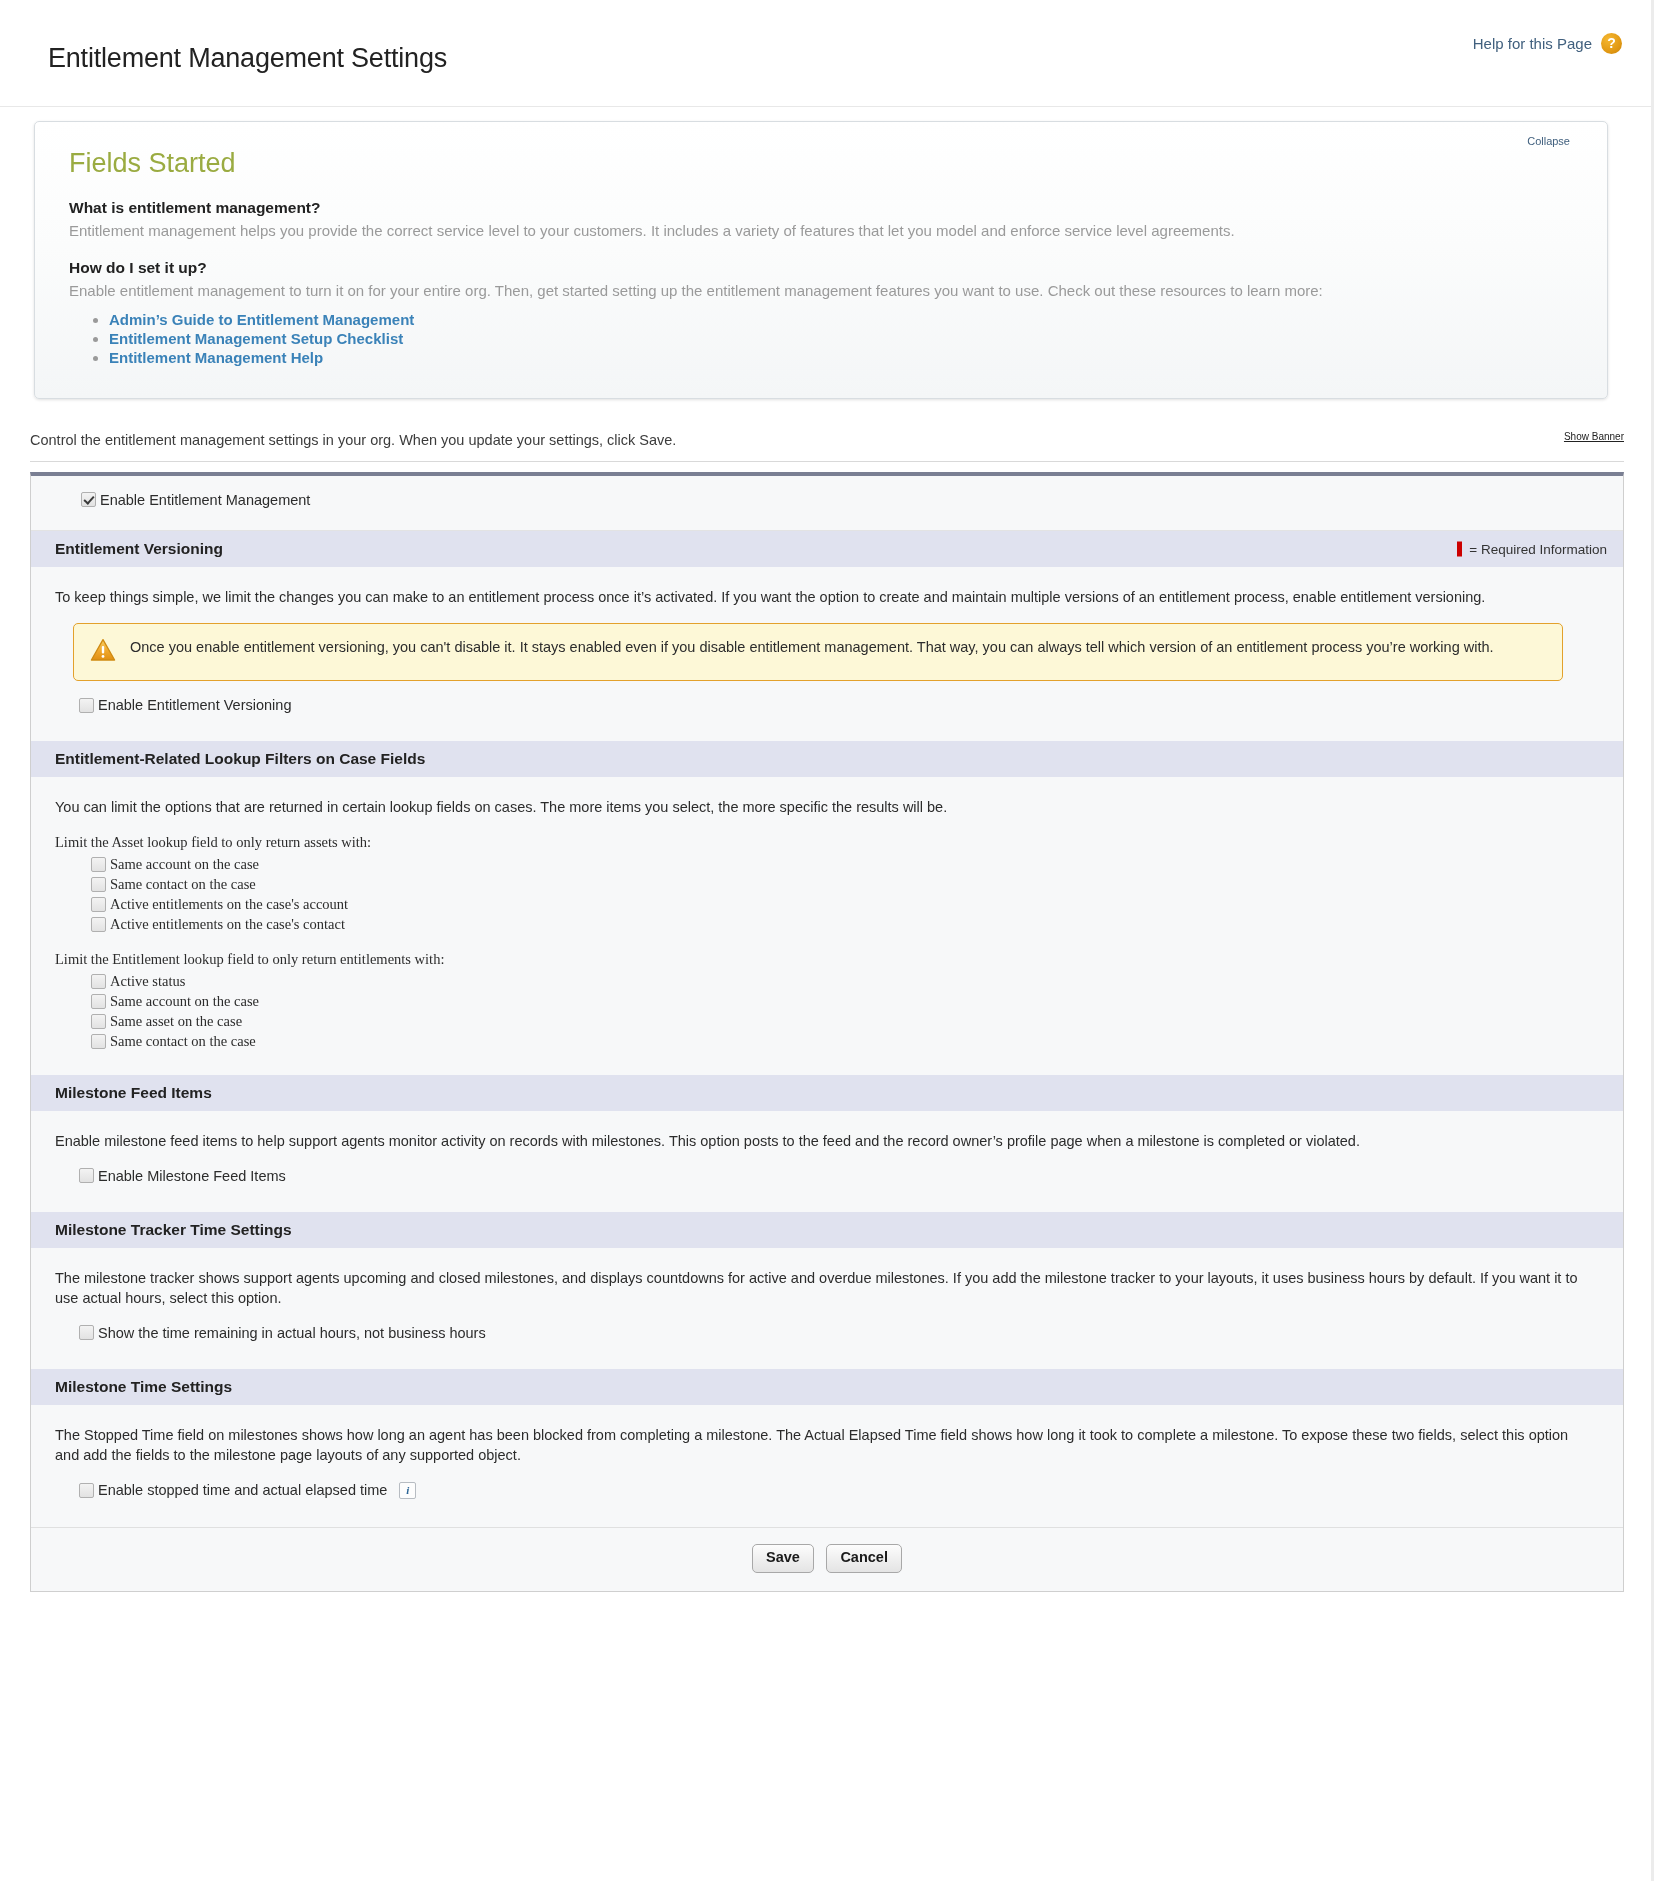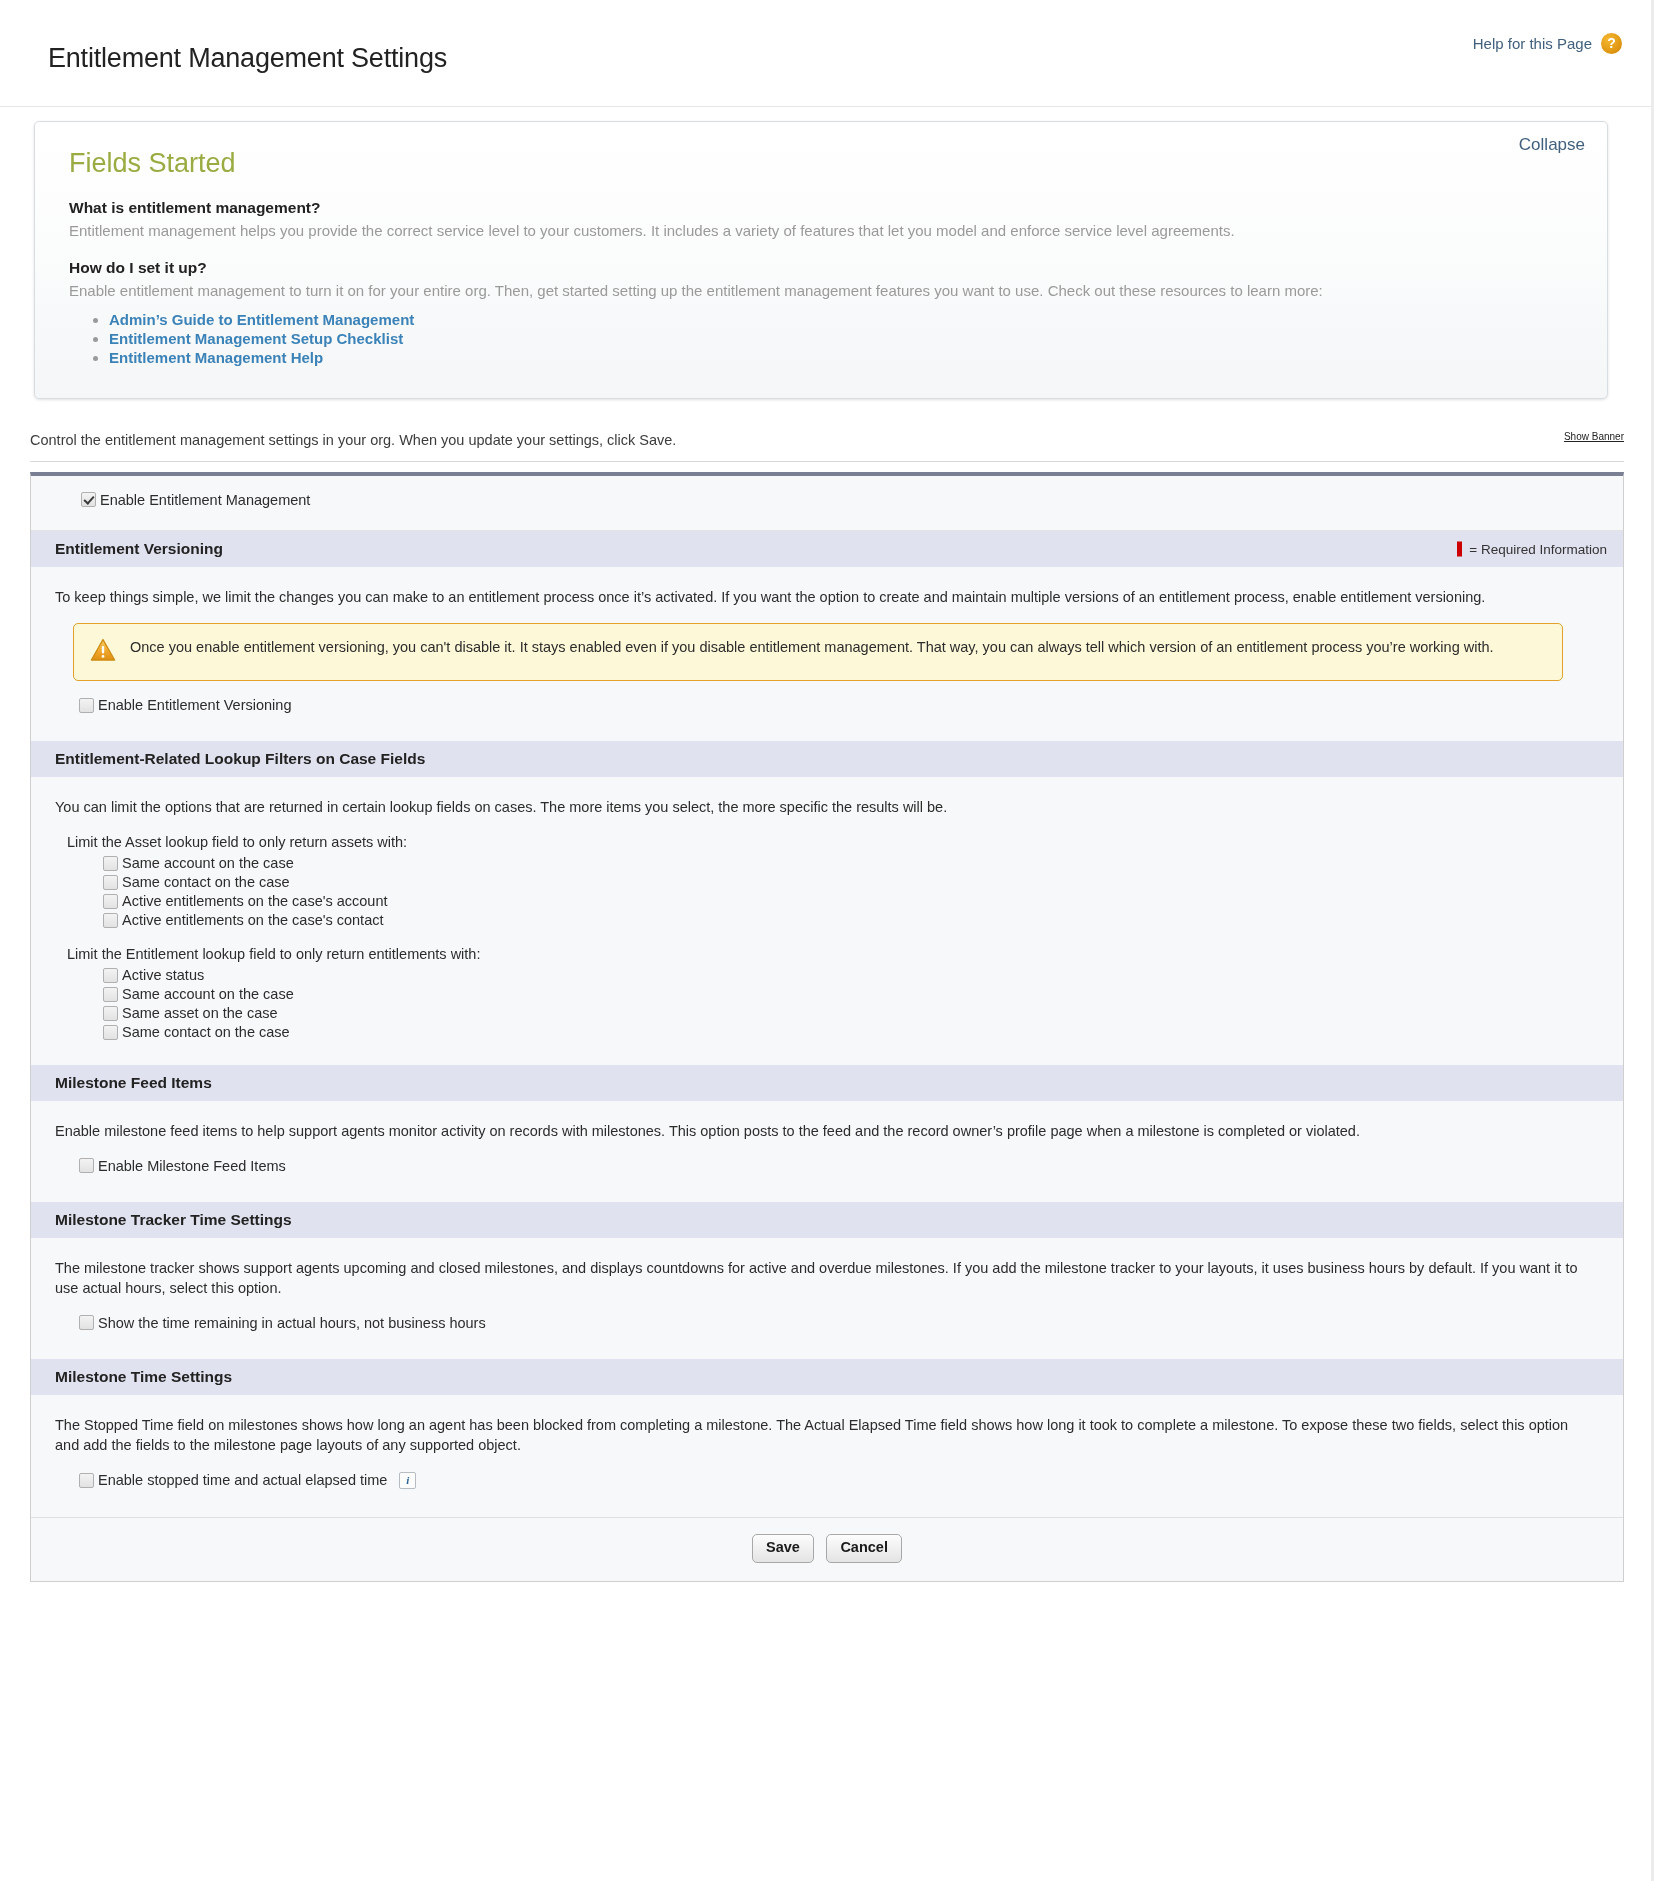--- a/index.html
+++ b/index.html
@@ -58,22 +58,22 @@
     border: 1px solid #d8dde1;
     border-radius: 5px;
     background: linear-gradient(to bottom, #ffffff 0%, #fbfcfc 45%, #f4f6f7 100%);
     box-shadow: 0 1px 3px rgba(0,0,0,0.12);
     padding: 22px 34px 30px 34px;
     margin-left: 4px;
     margin-right: 16px;
   }
   .collapse-link {
     position: absolute;
-    right: 22px; top: 13px;
-    font-size: 17px;
+    right: 37px; top: 13px;
+    font-size: 11px;
     color: #41607e;
     text-decoration: none;
     cursor: pointer;
   }
   .gs-title {
     color: #9aab41;
     font-size: 27px;
     font-weight: 400;
     margin: 4px 0 20px 0;
   }
@@ -224,21 +224,21 @@
     width: 4px; height: 8px;
     border: solid #3a3a3a;
     border-width: 0 2px 2px 0;
     transform: rotate(42deg);
   }
   .group-label {
     font-size: 14.5px;
     color: #2c2c2c;
     margin: 0 0 5px 0;
   }
-  .cb-group { margin: 0 0 18px 12px; padding-left: 12px; }
+  .cb-group { margin: 0 0 18px 0; padding-left: 12px; font-family: Liberation Serif, serif; }
   .cb-group.last { margin-bottom: 0; }
   .cb-group .group-label { margin-left: -12px; }
 
   .info-icon {
     display: inline-flex;
     align-items: center;
     justify-content: center;
     width: 17px; height: 17px;
     border: 1px solid #b7bcc2;
     border-radius: 2px;

